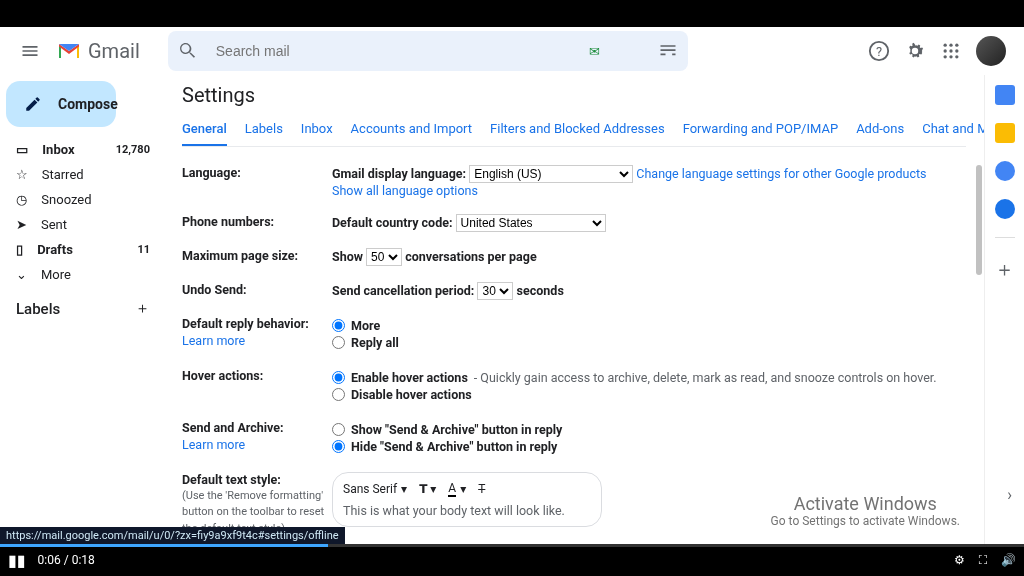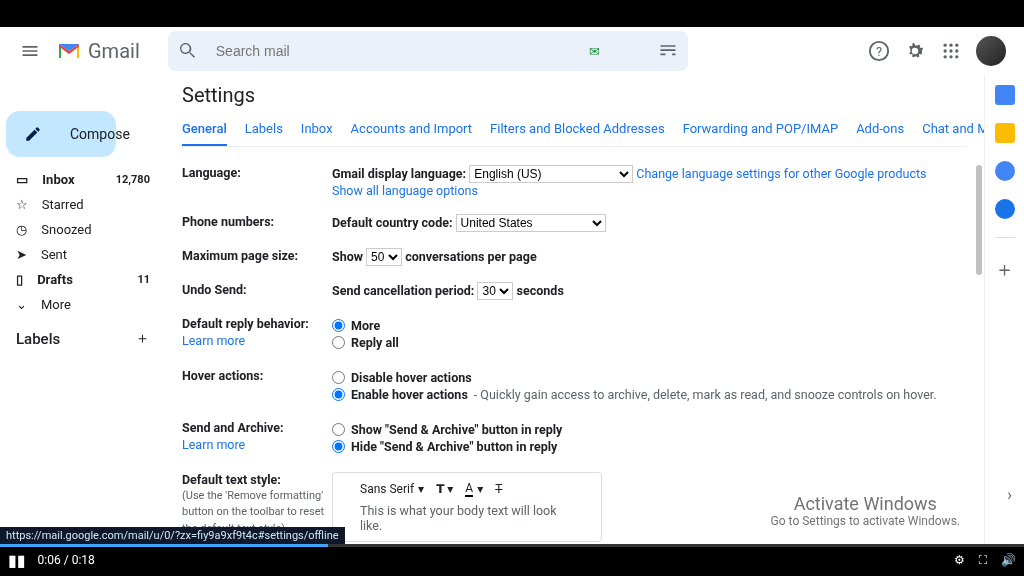--- a/index.html
+++ b/index.html
@@ -8,21 +8,21 @@
 .header { height: 48px; display: flex; align-items: center; padding: 0 12px; gap: 8px; }
 .menu-btn { width: 36px; height: 36px; display: flex; align-items: center; justify-content: center; border-radius: 50%; cursor: pointer; }
 .logo { display: flex; align-items: center; gap: 6px; font-size: 20px; color: #5f6368; margin-right: 20px; }
 .searchbar { flex: 1; max-width: 520px; height: 40px; background: #eaf1fb; border-radius: 8px; display: flex; align-items: center; padding: 0 10px; gap: 18px; }
 .search-input { border: none; background: transparent; font-size: 14px; color: #5f6368; outline: none; flex: 1; }
 .header-icons { margin-left: auto; display: flex; align-items: center; gap: 14px; padding-right: 6px; }
 .hicon { width: 22px; height: 22px; display: flex; align-items: center; justify-content: center; color: #5f6368; cursor: pointer; }
 .avatar { width: 30px; height: 30px; border-radius: 50%; background: linear-gradient(135deg,#555,#222); }
 .body { display: flex; height: calc(100% - 48px); }
 .sidebar { width: 168px; padding: 6px 8px 6px 6px; }
-.compose { background: #c2e7ff; border-radius: 14px; padding: 14px 18px; display: flex; align-items: center; gap: 28px; font-size: 14px; font-weight: 400; cursor: pointer; width: 110px; margin-top: 30px; }
+.compose { background: #c2e7ff; border-radius: 14px; padding: 14px 18px; display: flex; align-items: center; gap: 16px; font-size: 14px; font-weight: 700; cursor: pointer; width: 110px; }
 .nav { margin-top: 10px; display: flex; flex-direction: column; }
 .nav-item { display: flex; align-items: center; gap: 14px; padding: 5px 10px; border-radius: 0 14px 14px 0; cursor: pointer; color: #202124; font-size: 13px; }
 .nav-item .cnt { margin-left: auto; font-size: 11px; color: #5f6368; }
 .nav-item.bold { font-weight: 700; }
 .nav-item.bold .cnt { font-weight: 700; color: #202124; }
 .labels-head { display: flex; align-items: center; justify-content: space-between; padding: 12px 10px 0 10px; font-size: 15px; font-weight: 500; }
 .main { flex: 1; padding: 8px 18px 0 14px; overflow-y: auto; position: relative; }
 .title { font-size: 20px; font-weight: 400; margin-bottom: 14px; }
 .tabs { display: flex; gap: 18px; border-bottom: 1px solid #e8eaed; font-size: 13px; color: #1a73e8; margin-bottom: 10px; }
 .tab { color: #1a73e8; padding-bottom: 8px; cursor: pointer; white-space: nowrap; }
@@ -31,21 +31,21 @@
 .label-col { width: 150px; font-weight: 700; color: #202124; }
 .label-col .learn { font-weight: 400; color: #1a73e8; display: block; margin-top: 2px; cursor: pointer; }
 .label-col .hint { font-weight: 400; color: #5f6368; font-size: 11px; line-height: 1.3; }
 .val-col { flex: 1; }
 .val-col .lbl { font-weight: 700; }
 .val-col select { font-size: 12px; border: 1px solid #ccc; background: #fff; }
 .link { color: #1a73e8; cursor: pointer; }
 .radio-line { display: flex; align-items: center; gap: 6px; margin: 2px 0; }
 .radio-line input { margin: 0; }
 .desc { color: #5f6368; font-weight: 400; }
-.style-box { border: 1px solid #dadce0; border-radius: 4px; padding: 8px 27px; width: 270px; }
+.style-box { border: 1px solid #dadce0; border-radius: 16px; padding: 8px 10px; width: 270px; }
 .style-toolbar { display: flex; align-items: center; gap: 12px; margin-bottom: 6px; font-size: 12px; }
 .style-toolbar .dd { display: flex; align-items: center; gap: 4px; cursor: pointer; }
 .rightbar { width: 40px; display: flex; flex-direction: column; align-items: center; gap: 18px; padding-top: 10px; border-left: 1px solid #eee; }
 .ricon { width: 20px; height: 20px; border-radius: 3px; }
 .plus { font-size: 20px; color: #5f6368; cursor: pointer; }
 .activate { position: absolute; right: 24px; bottom: 16px; text-align: center; color: #737373; pointer-events: none; }
 .activate .t1 { font-size: 18px; }
 .activate .t2 { font-size: 12px; }
 .status-url { position: absolute; left: 0; bottom: 32px; background: #0f172a; color: #cfe8f5; font-size: 11px; padding: 2px 6px; }
 .player { position: absolute; left: 0; right: 0; bottom: 0; height: 32px; background: #000; display: flex; align-items: center; color: #fff; font-size: 12px; padding: 0 8px; gap: 12px; }
@@ -224,27 +224,27 @@
               <input type="radio" name="reply" style="">
               <span class="lbl">Reply all</span>
             </div>
         </div>
       </div>
 
       <div class="row">
         <div class="label-col">Hover actions:</div>
         <div class="val-col">
           <div class="radio-line">
-              <input type="radio" name="hover" style="">
-              <span class="lbl">Disable hover actions</span>
-            </div>
-          <div class="radio-line">
               <input type="radio" name="hover" checked="" style="">
               <span class="lbl">Enable hover actions</span>
               <span class="desc"> - Quickly gain access to archive, delete, mark as read, and snooze controls on hover.</span>
+            </div>
+          <div class="radio-line">
+              <input type="radio" name="hover" style="">
+              <span class="lbl">Disable hover actions</span>
             </div>
         </div>
       </div>
 
       <div class="row">
         <div class="label-col"><span>Send and Archive:</span><span class="learn">Learn more</span></div>
         <div class="val-col">
           <div class="radio-line">
               <input type="radio" name="sa" style="">
               <span class="lbl">Show "Send &amp; Archive" button in reply</span>

